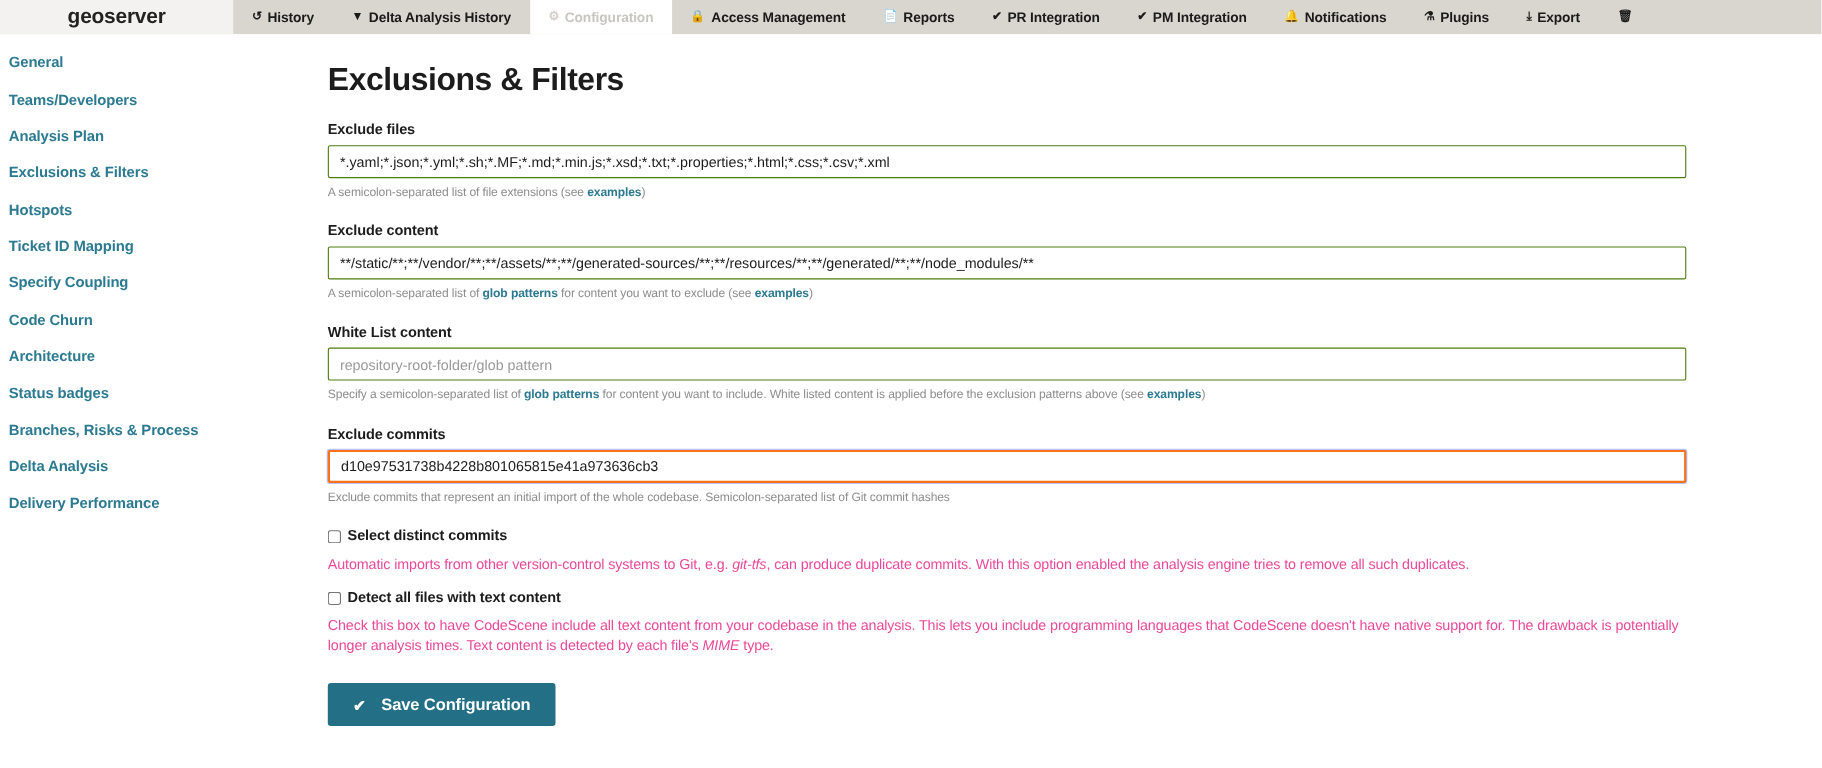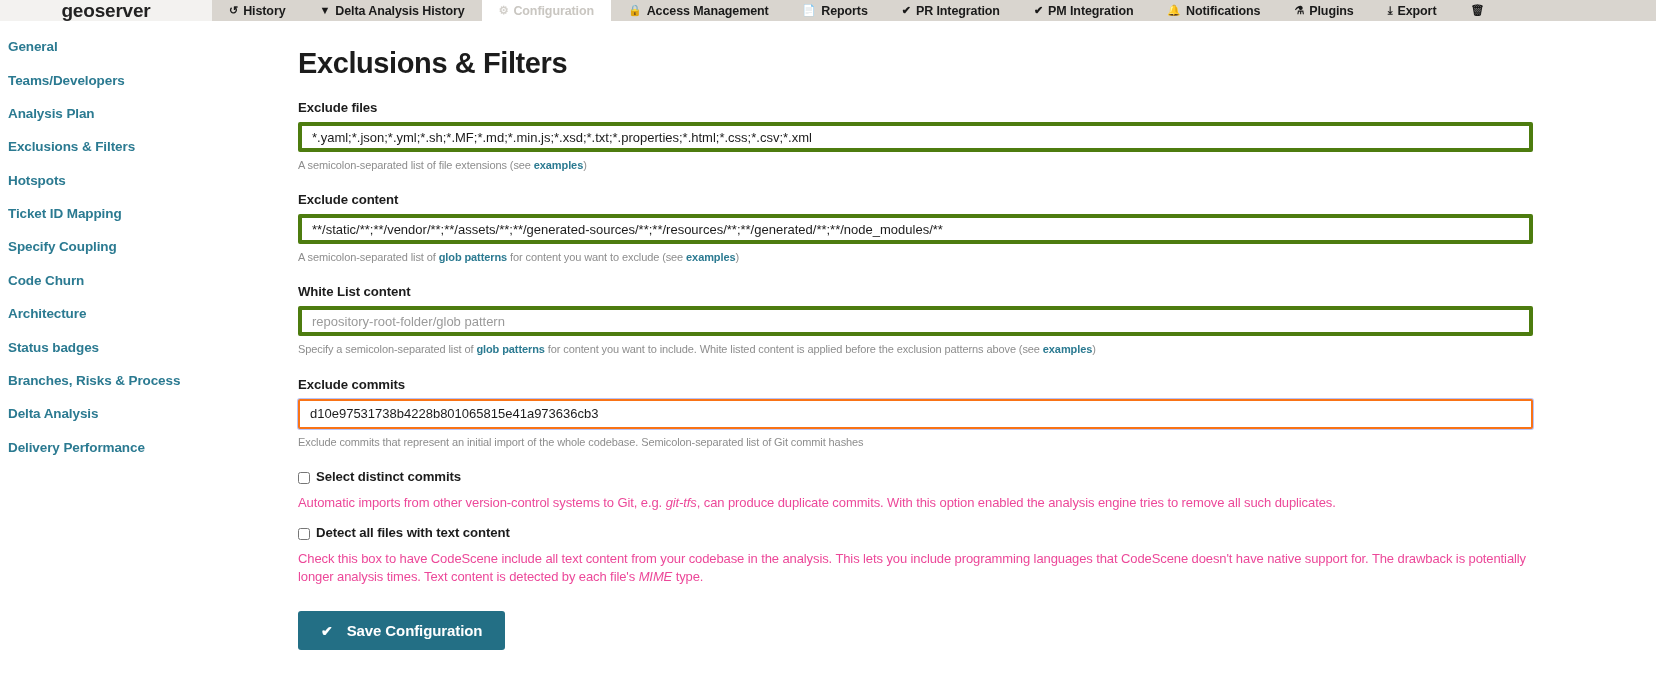--- a/index.html
+++ b/index.html
@@ -12,21 +12,21 @@
     height: 698px;
     overflow: hidden;
     font-family: "Liberation Sans", sans-serif;
     color: #222222;
     -webkit-font-smoothing: antialiased;
   }
 
   
   .topnav {
     position: relative;
-    height: 21px;
+    height: 31px;
     background: #d9d5cf;
     display: flex;
     align-items: stretch;
     overflow: hidden;
     white-space: nowrap;
   }
   .brand-cell {
     width: 212px;
     min-width: 212px;
     background: #f3f2f0;
@@ -113,21 +113,21 @@
     margin: 0 0 7px 0;
     letter-spacing: -0.1px;
   }
 
   .text-input {
     box-sizing: border-box;
     display: block;
     width: 1235px;
     height: 30px;
     padding: 4px 10px;
-    border: 4px solid #4d7c0f;
+    border: 1px solid #4d7c0f;
     border-radius: 2px;
     background: #fff;
     font-family: "Liberation Sans", sans-serif;
     font-size: 13px;
     color: #1c1c1c;
     outline: none;
   }
   .text-input::placeholder { color: #9a9a9a; }
   .text-input.focused {
     border: 2px solid #f97316;

